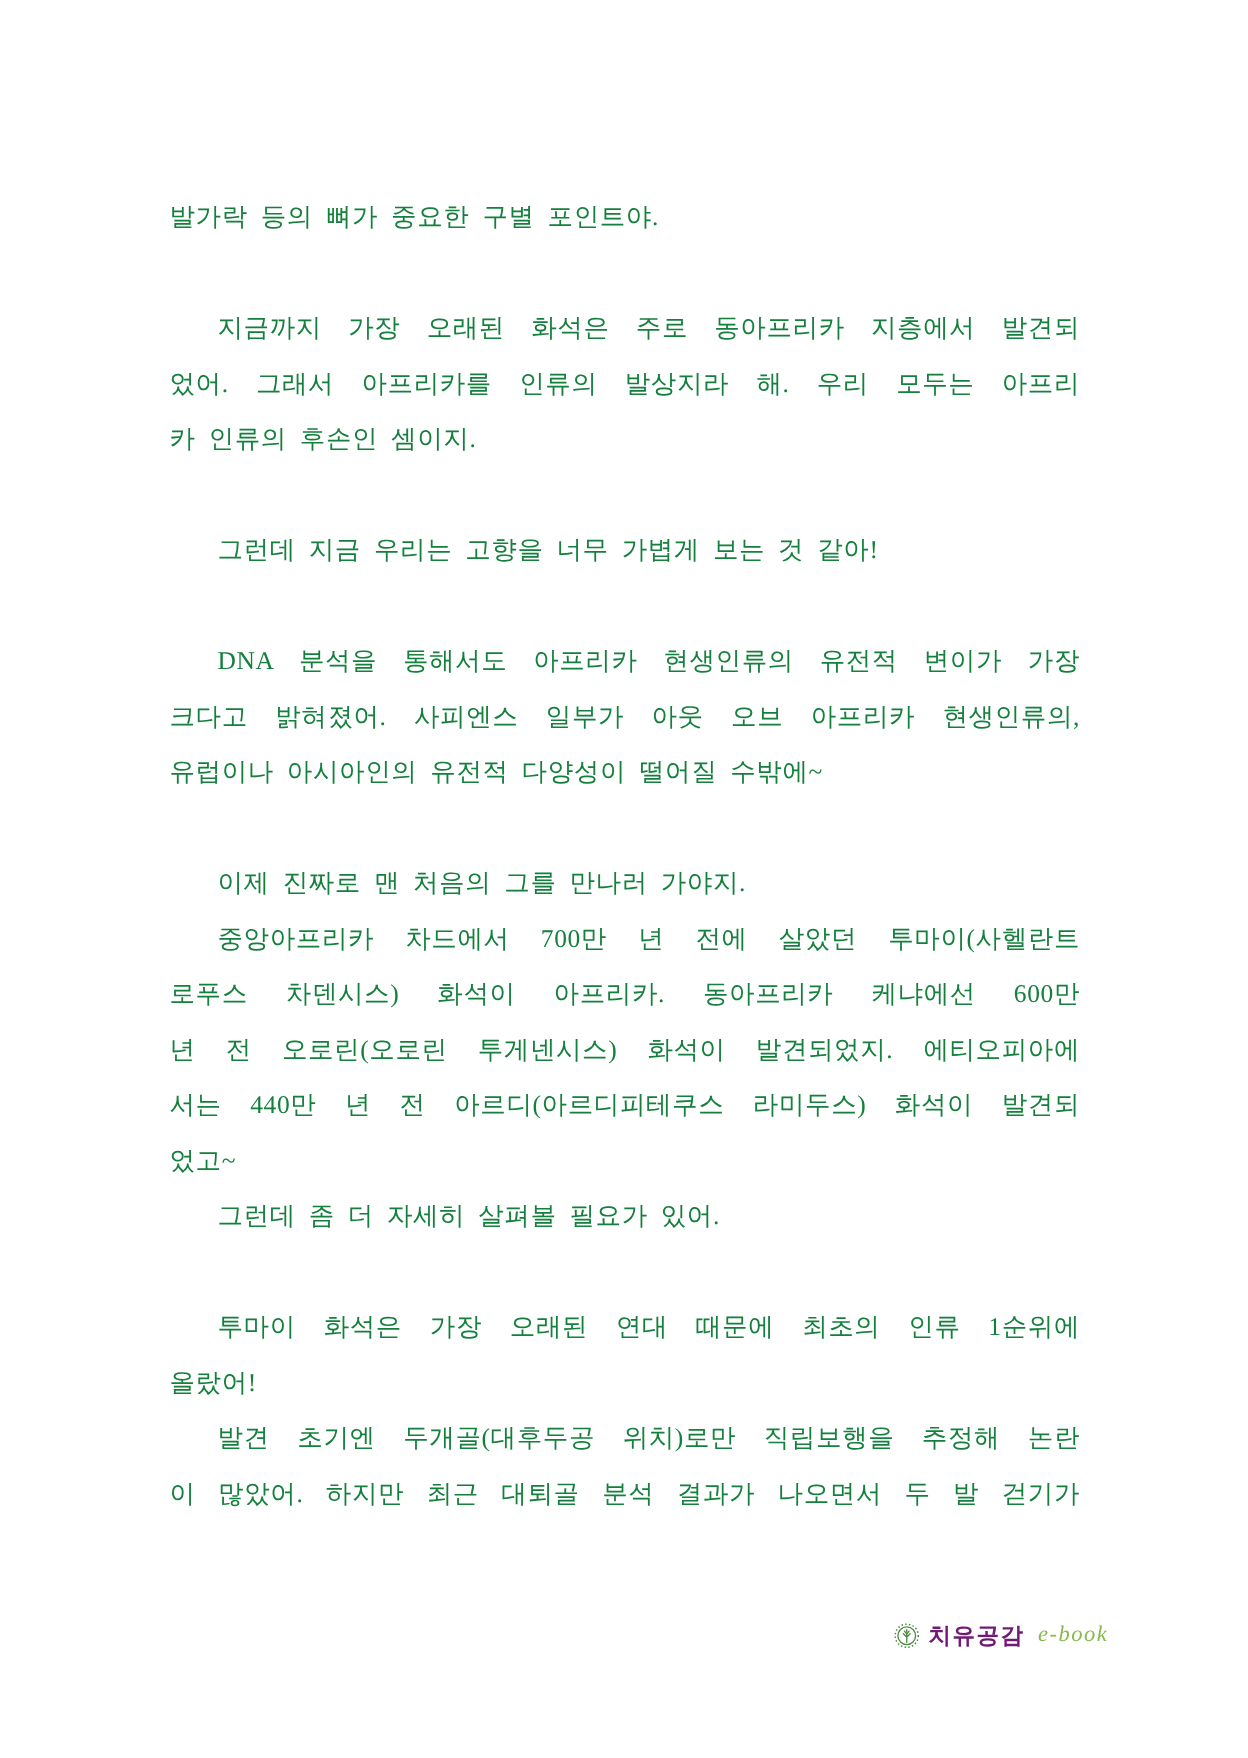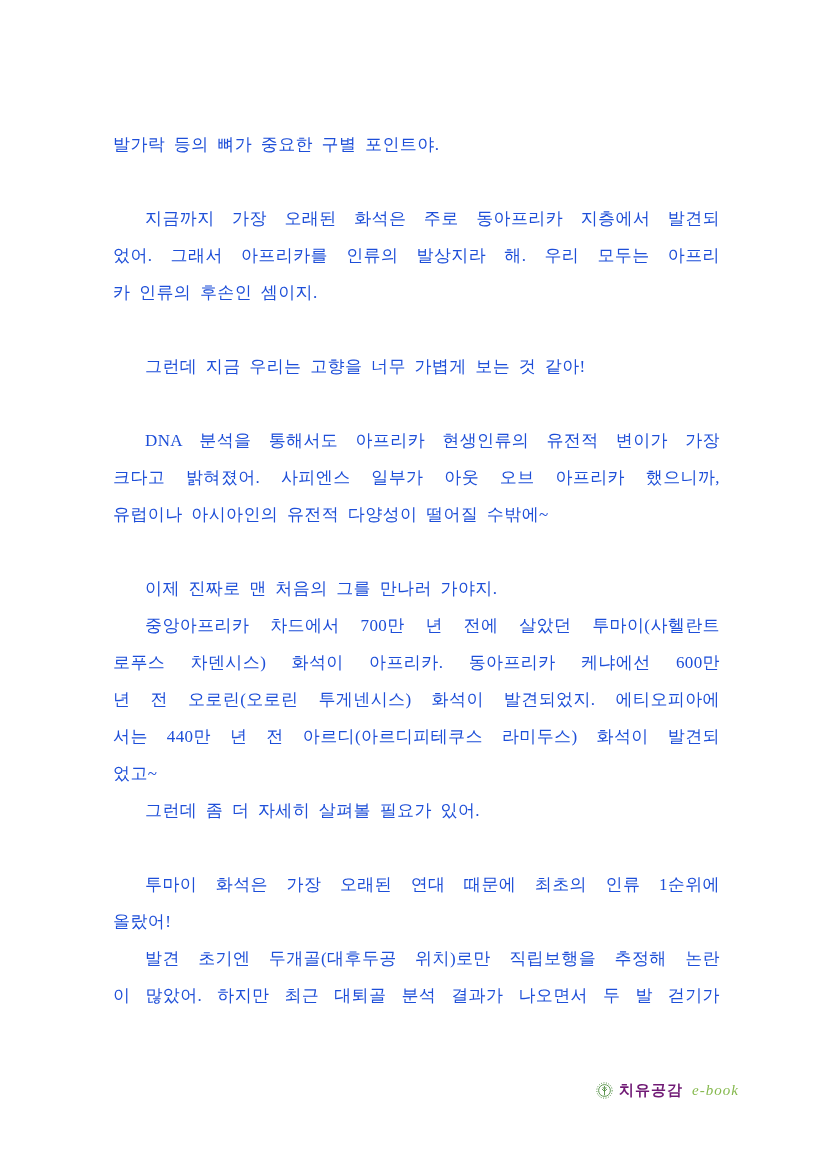--- a/index.html
+++ b/index.html
@@ -59,35 +59,35 @@
     font-style: italic;
     letter-spacing: 1px;
     margin-left: 3px;
   }
 </style>
 </head>
 <body>
 
 <div class="page">
 
-  <div class="body-text" id="paragraphs" style="color: #1d4ed8;">
+  <div class="body-text" id="paragraphs" style="color: #15803d;">
       <div class="paragraph">
         <div class="line">발가락 등의 뼈가 중요한 구별 포인트야.</div>
       </div>
       <div class="paragraph gap">
         <div class="line fill indent">지금까지 가장 오래된 화석은 주로 동아프리카 지층에서 발견되</div>
         <div class="line fill">었어. 그래서 아프리카를 인류의 발상지라 해. 우리 모두는 아프리</div>
         <div class="line">카 인류의 후손인 셈이지.</div>
       </div>
       <div class="paragraph gap">
         <div class="line indent">그런데 지금 우리는 고향을 너무 가볍게 보는 것 같아!</div>
       </div>
       <div class="paragraph gap">
         <div class="line fill indent">DNA 분석을 통해서도 아프리카 현생인류의 유전적 변이가 가장</div>
-        <div class="line fill">크다고 밝혀졌어. 사피엔스 일부가 아웃 오브 아프리카 했으니까,</div>
+        <div class="line fill">크다고 밝혀졌어. 사피엔스 일부가 아웃 오브 아프리카 현생인류의,</div>
         <div class="line">유럽이나 아시아인의 유전적 다양성이 떨어질 수밖에~</div>
       </div>
       <div class="paragraph gap">
         <div class="line indent">이제 진짜로 맨 처음의 그를 만나러 가야지.</div>
       </div>
       <div class="paragraph">
         <div class="line fill indent">중앙아프리카 차드에서 700만 년 전에 살았던 투마이(사헬란트</div>
         <div class="line fill">로푸스 차덴시스) 화석이 아프리카. 동아프리카 케냐에선 600만</div>
         <div class="line fill">년 전 오로린(오로린 투게넨시스) 화석이 발견되었지. 에티오피아에</div>
         <div class="line fill">서는 440만 년 전 아르디(아르디피테쿠스 라미두스) 화석이 발견되</div>

